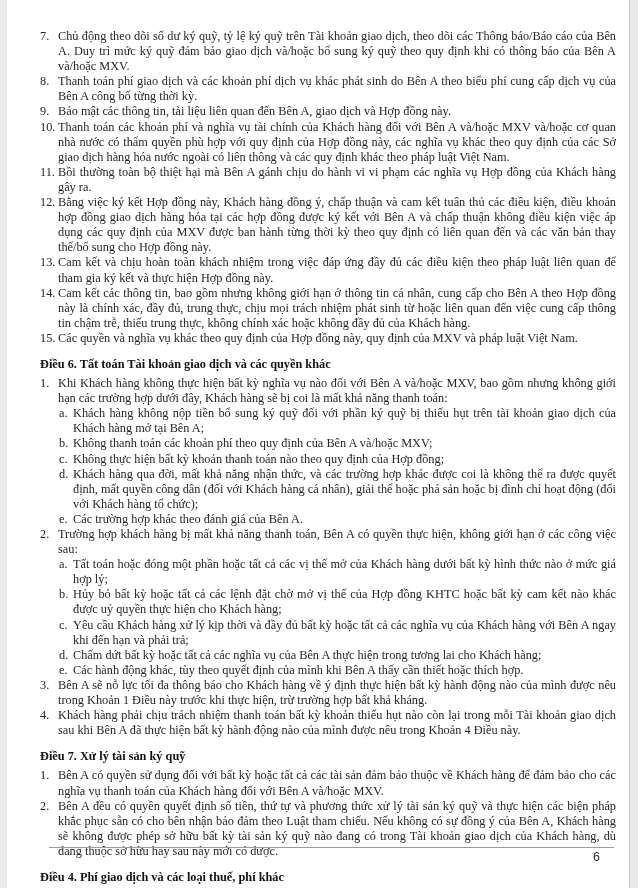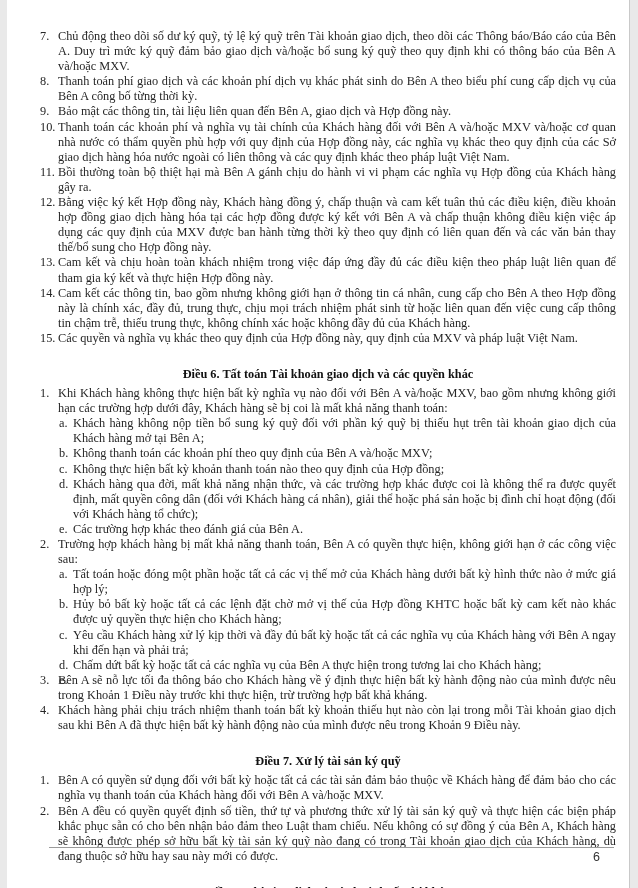--- a/index.html
+++ b/index.html
@@ -52,23 +52,23 @@
   .item2 > .num {
     position: absolute;
     left: 19px;
     top: 0;
     width: 13px;
     text-align: left;
   }
   .heading {
     font-weight: bold;
     color: #111111;
-    margin-top: 21px;
+    margin-top: 11px;
     margin-bottom: 4px;
-    text-align: center;
+    text-align: left;
   }
   .footer {
     position: absolute;
     left: 42px;
     right: 15px;
     top: 847px;
     border-top: 1px solid #9b9b9b;
     text-align: right;
     padding-top: 2px;
     padding-right: 14px;
@@ -96,23 +96,23 @@
       <div class="item2"><span class="num">a.</span><span>Khách hàng không nộp tiền bổ sung ký quỹ đối với phần ký quỹ bị thiếu hụt trên tài khoản giao dịch của Khách hàng mở tại Bên A;</span></div>
       <div class="item2"><span class="num">b.</span><span>Không thanh toán các khoản phí theo quy định của Bên A và/hoặc MXV;</span></div>
       <div class="item2"><span class="num">c.</span><span>Không thực hiện bất kỳ khoản thanh toán nào theo quy định của Hợp đồng;</span></div>
       <div class="item2"><span class="num">d.</span><span>Khách hàng qua đời, mất khả năng nhận thức, và các trường hợp khác được coi là không thể ra được quyết định, mất quyền công dân (đối với Khách hàng cá nhân), giải thể hoặc phá sản hoặc bị đình chỉ hoạt động (đối với Khách hàng tổ chức);</span></div>
       <div class="item2"><span class="num">e.</span><span>Các trường hợp khác theo đánh giá của Bên A.</span></div>
       <div class="item1"><span class="num">2.</span><span>Trường hợp khách hàng bị mất khả năng thanh toán, Bên A có quyền thực hiện, không giới hạn ở các công việc sau:</span></div>
       <div class="item2"><span class="num">a.</span><span>Tất toán hoặc đóng một phần hoặc tất cả các vị thế mở của Khách hàng dưới bất kỳ hình thức nào ở mức giá hợp lý;</span></div>
       <div class="item2"><span class="num">b.</span><span>Hủy bỏ bất kỳ hoặc tất cả các lệnh đặt chờ mở vị thế của Hợp đồng KHTC hoặc bất kỳ cam kết nào khác được uỷ quyền thực hiện cho Khách hàng;</span></div>
       <div class="item2"><span class="num">c.</span><span>Yêu cầu Khách hàng xử lý kịp thời và đầy đủ bất kỳ hoặc tất cả các nghĩa vụ của Khách hàng với Bên A ngay khi đến hạn và phải trả;</span></div>
       <div class="item2"><span class="num">d.</span><span>Chấm dứt bất kỳ hoặc tất cả các nghĩa vụ của Bên A thực hiện trong tương lai cho Khách hàng;</span></div>
-      <div class="item2"><span class="num">e.</span></div>
+      <div class="item2"><span class="num">e.</span><span>Các hành động khác, tùy theo quyết định của mình khi Bên A thấy cần thiết hoặc thích hợp.</span></div>
       <div class="item1"><span class="num">3.</span><span>Bên A sẽ nỗ lực tối đa thông báo cho Khách hàng về ý định thực hiện bất kỳ hành động nào của mình được nêu trong Khoản 1 Điều này trước khi thực hiện, trừ trường hợp bất khả kháng.</span></div>
-      <div class="item1"><span class="num">4.</span><span>Khách hàng phải chịu trách nhiệm thanh toán bất kỳ khoản thiếu hụt nào còn lại trong mỗi Tài khoản giao dịch sau khi Bên A đã thực hiện bất kỳ hành động nào của mình được nêu trong Khoản 9 Điều này.</span></div>
+      <div class="item1"><span class="num">4.</span><span>Khách hàng phải chịu trách nhiệm thanh toán bất kỳ khoản thiếu hụt nào còn lại trong mỗi Tài khoản giao dịch sau khi Bên A đã thực hiện bất kỳ hành động nào của mình được nêu trong Khoản 4 Điều này.</span></div>
       <div class="heading">Điều 7. Xử lý tài sản ký quỹ</div>
       <div class="item1"><span class="num">1.</span><span>Bên A có quyền sử dụng đối với bất kỳ hoặc tất cả các tài sản đảm bảo thuộc về Khách hàng để đảm bảo cho các nghĩa vụ thanh toán của Khách hàng đối với Bên A và/hoặc MXV.</span></div>
       <div class="item1"><span class="num">2.</span><span>Bên A đều có quyền quyết định số tiền, thứ tự và phương thức xử lý tài sản ký quỹ và thực hiện các biện pháp khắc phục sẵn có cho bên nhận bảo đảm theo Luật tham chiếu. Nếu không có sự đồng ý của Bên A, Khách hàng sẽ không được phép sở hữu bất kỳ tài sản ký quỹ nào đang có trong Tài khoản giao dịch của Khách hàng, dù đang thuộc sở hữu hay sau này mới có được.</span></div>
       <div class="heading">Điều 4. Phí giao dịch và các loại thuế, phí khác</div>
       <div class="item1"><span class="num">1.</span><span>Khách hàng đồng ý thanh toán đúng hạn các chi phí phát sinh trong quá trình giao dịch và các loại thuế, phí khác có liên quan căn cứ trên Thông báo tại từng thời kỳ của Bên A và/hoặc MXV.</span></div>
     </div>
   <div class="footer">
     <span></span><span>6</span>
   </div>
 </div>

